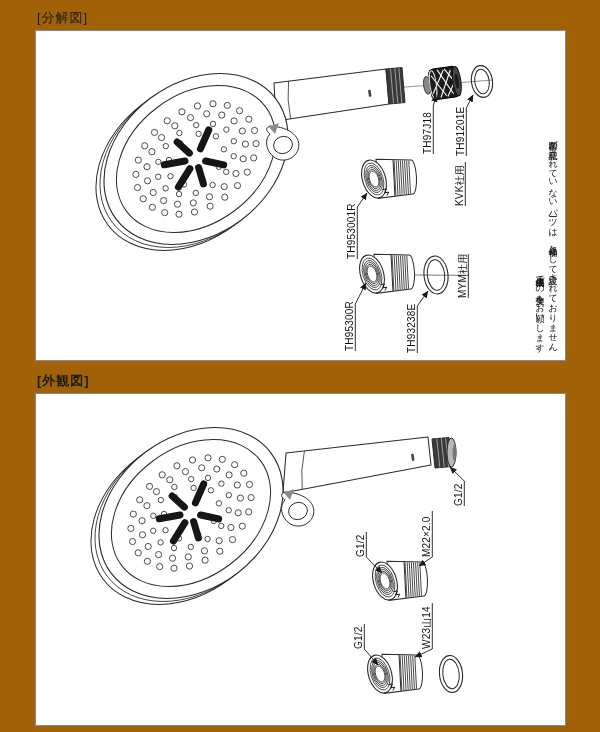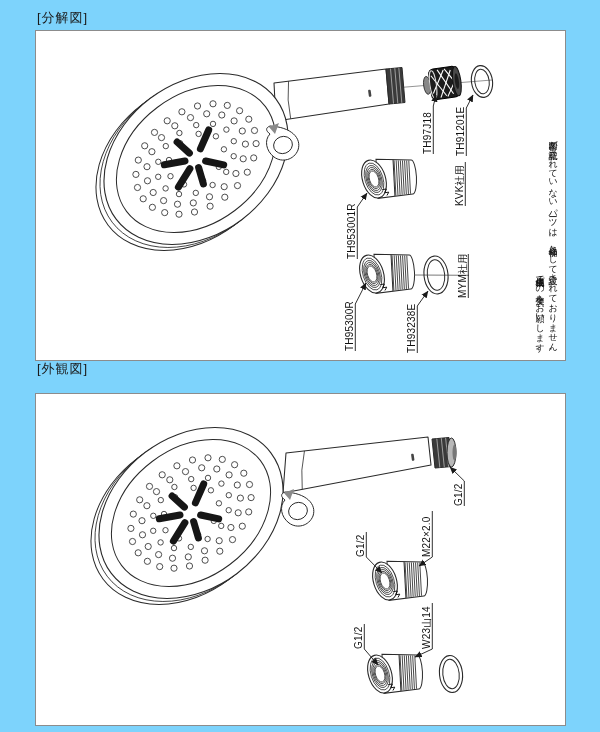--- a/index.html
+++ b/index.html
@@ -1,20 +1,20 @@
 <!DOCTYPE html>
 <html><head>
 <meta charset="utf-8">
 <style>
   html,body{margin:0;padding:0;background:#fff;}
-  .page{position:relative;width:600px;height:732px;background:#7dd3fc;overflow:hidden;
+  .page{position:relative;width:600px;height:732px;background:#a16207;overflow:hidden;
         font-family:"Liberation Sans",sans-serif;color:#111;}
   .section-title{position:absolute;left:37px;font-size:13px;letter-spacing:1px;color:#1a1a1a;}
   .t1{top:9px;}
-  .t2{top:360px;}
+  .t2{top:372px;font-weight:bold;}
   .frame{position:absolute;left:35px;width:529px;border:1px solid #8c8c8c;background:#fff;}
   .f1{top:30px;height:329px;}
   .f2{top:393px;height:331px;}
   .frame svg{position:absolute;left:0;top:0;}
   svg text{font-family:"Liberation Sans",sans-serif;}
   .note{position:absolute;top:34px;right:6px;height:290px;
         writing-mode:vertical-rl;text-orientation:mixed;text-align:end;
         font-size:9px;line-height:13px;letter-spacing:-0.4px;color:#111;}
 </style>
 </head>

